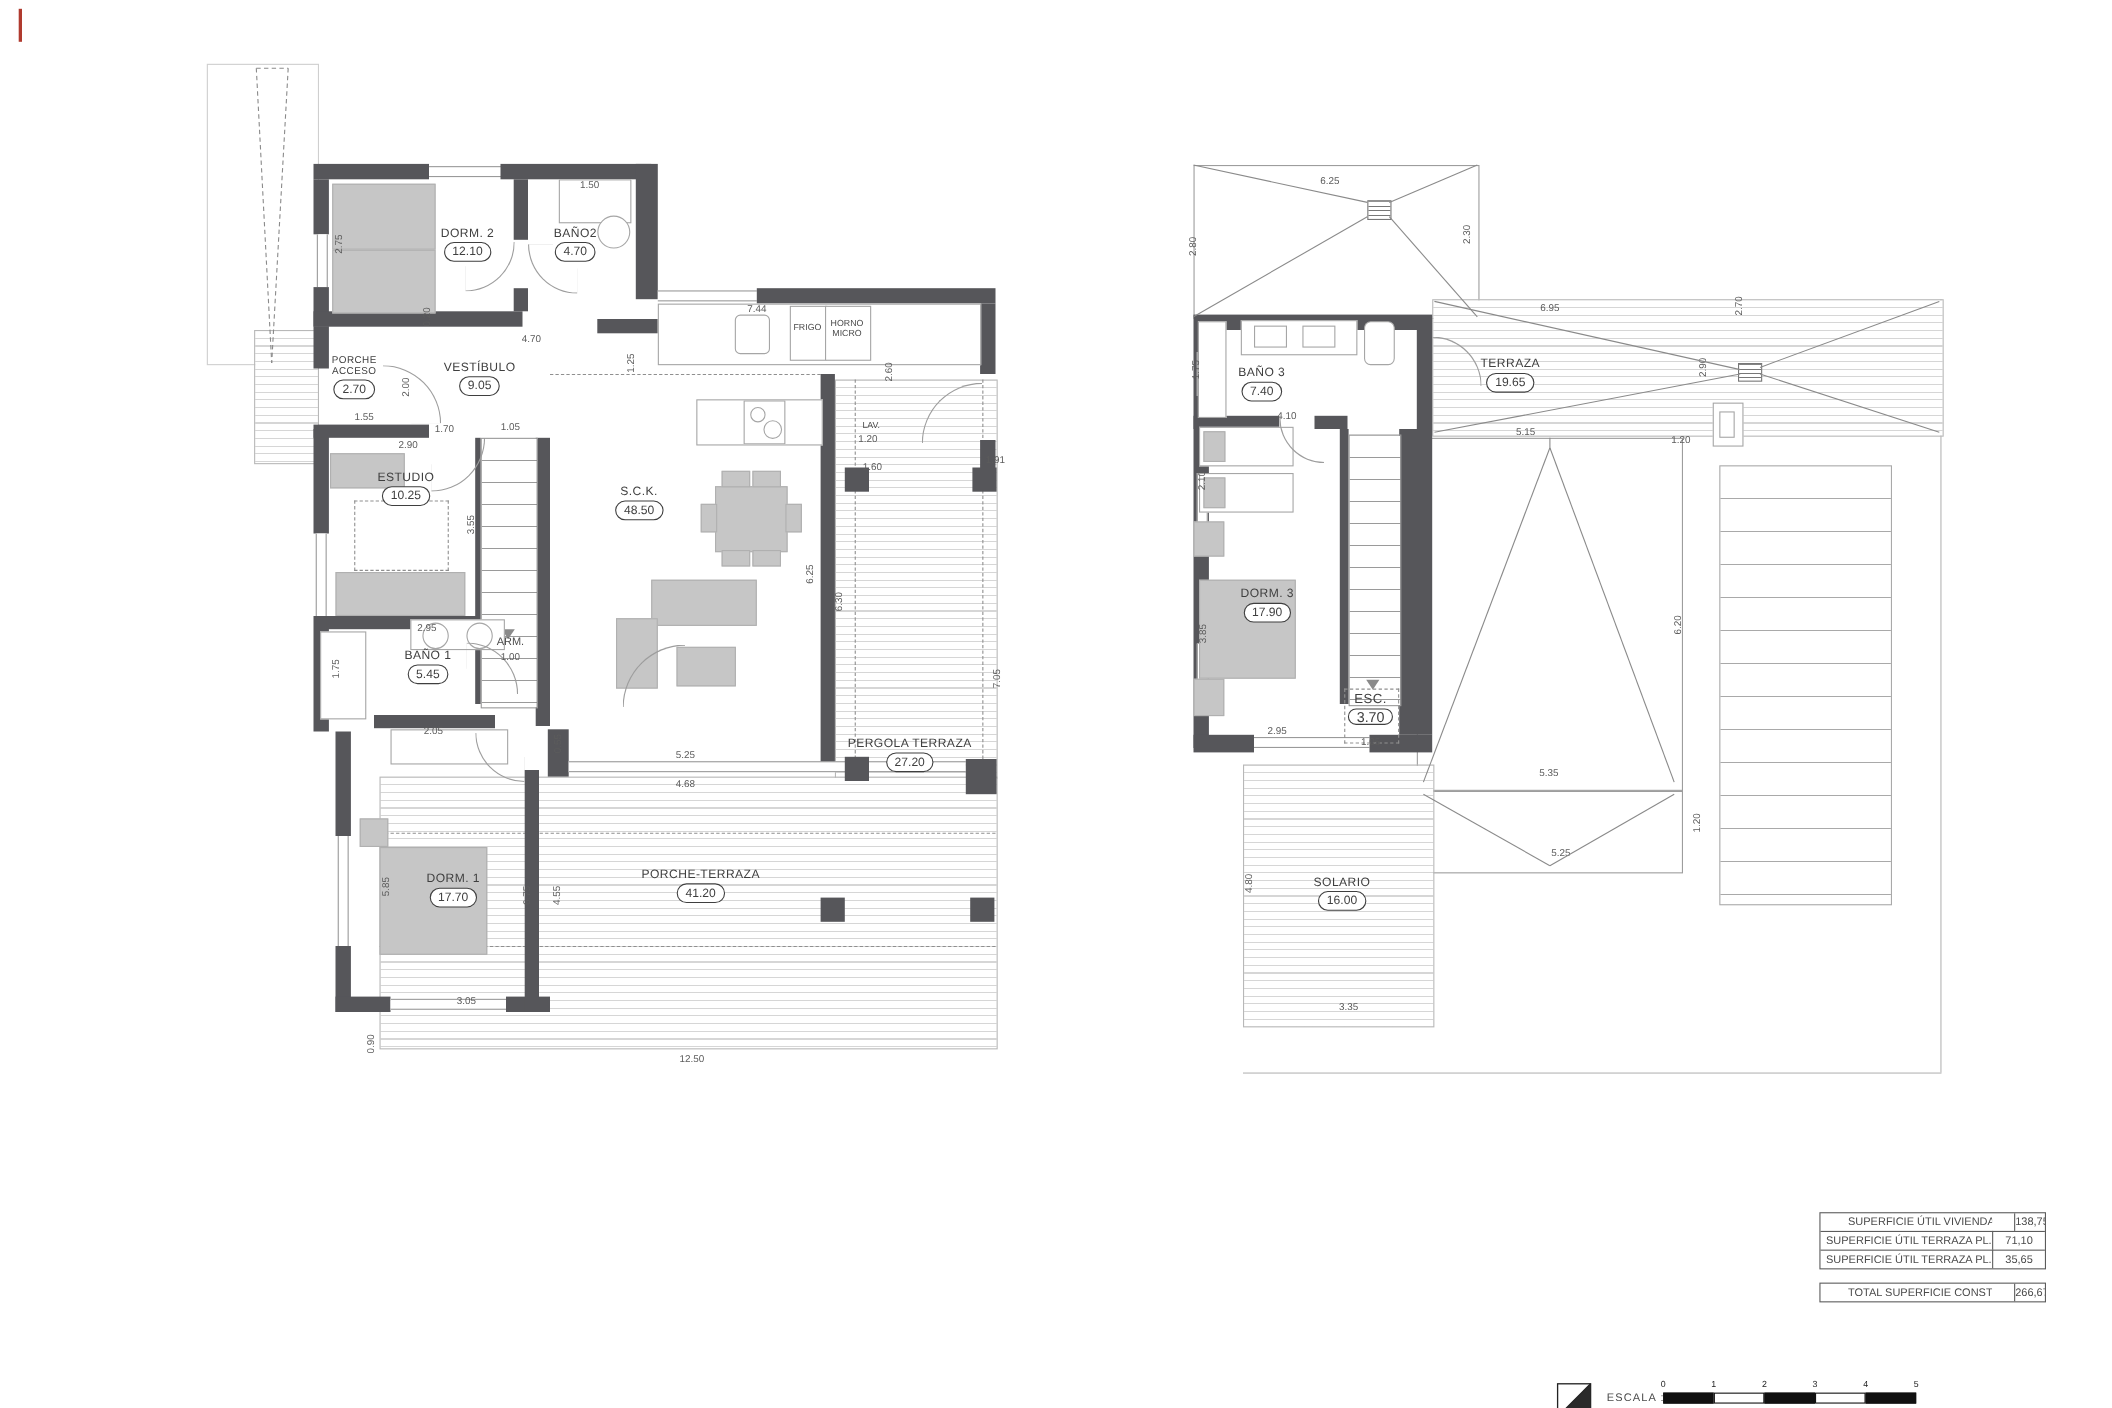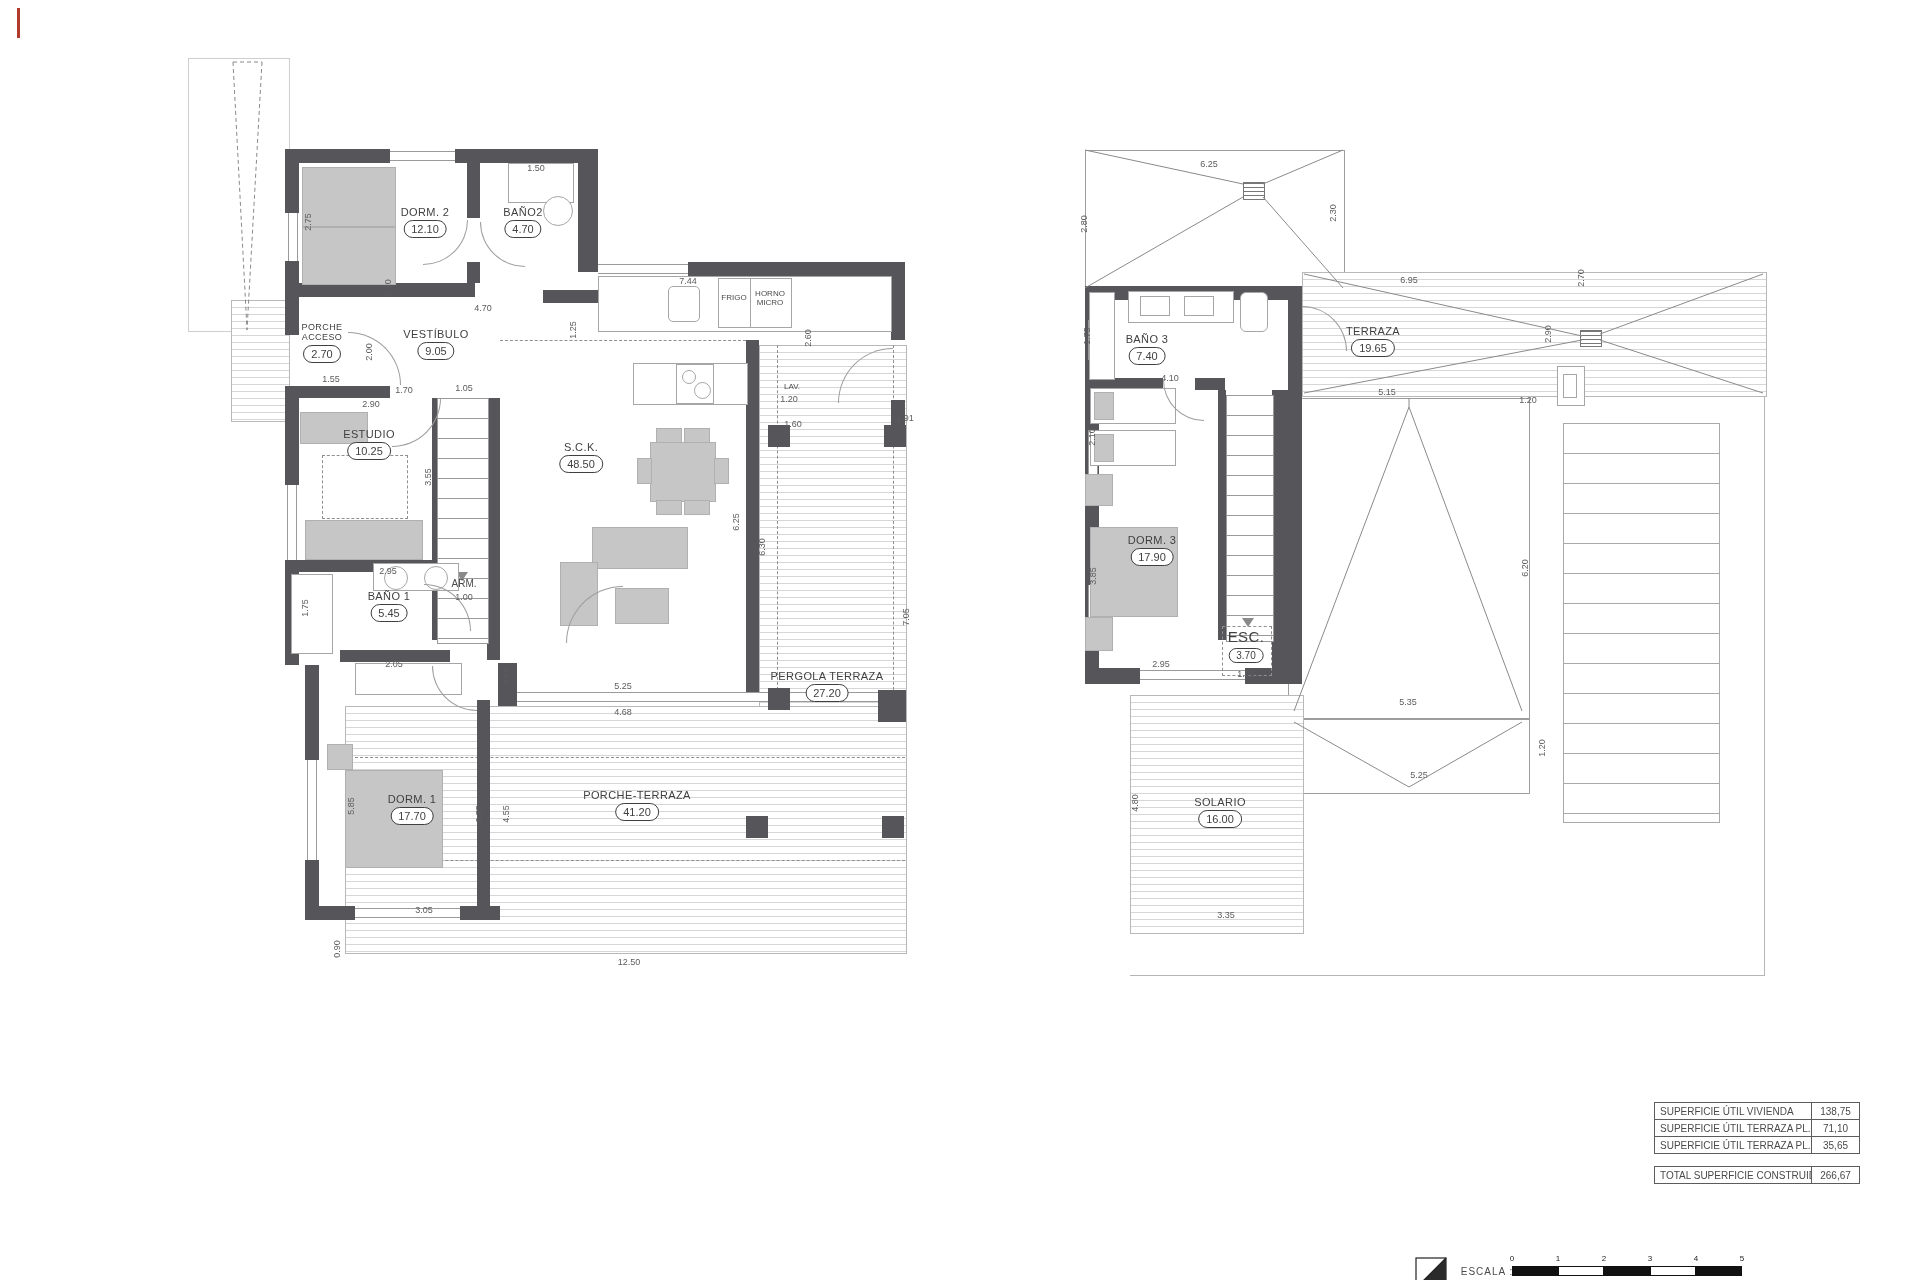--- a/index.html
+++ b/index.html
@@ -32,21 +32,21 @@
   .room .nm{font-size:11px;letter-spacing:.4px;white-space:nowrap;color:#3f3f3f;}
   .room .nm.wrap{white-space:normal;width:66px;line-height:1.15;}
   .room .ar{display:inline-block;border:1.4px solid #3f3f3f;border-radius:10px;padding:0 7px;
             font-size:11px;line-height:16px;margin-top:2px;background:#fff;}
   .fx{position:absolute;font-size:8px;color:#4a4a4a;transform:translateX(-50%);text-align:center;line-height:1.1;white-space:pre-line;}
   .fxl{position:absolute;font-size:10px;color:#4a4a4a;transform:translateX(-50%);}
   svg.lines{position:absolute;left:0;top:0;pointer-events:none;}
   .tbl{position:absolute;border:1px solid #5c5c5c;display:grid;grid-template-columns:156px 48px;font-size:10px;color:#4a4a4a;background:#fff;}
   .tbl .c{border-top:1px solid #5c5c5c;padding:3px 0 2px 5px;white-space:nowrap;overflow:hidden;}
   .tbl .v{border-left:1px solid #5c5c5c;text-align:center;padding-left:0;}
-  .tbl .r0{border-top:none;}
+  .tbl .r0{border-top:none;margin-left:20px;}
   .sctick{position:absolute;font-size:8px;color:#222;transform:translateX(-50%);}
   .scseg{position:absolute;height:8px;border:1px solid #111;}
   .redmark{position:absolute;background:#b03a2e;}
 </style>
 </head>
 <body>
 
 <div class="sheet">
   <div class="redmark" style="left:17px;top:8px;width:3px;height:30px"></div>
 
@@ -253,21 +253,21 @@
     <div class="fur" style="left:1090px;top:527px;width:86px;height:88px"></div>
     <div class="fur" style="left:1085px;top:474px;width:26px;height:30px"></div>
     <div class="fur" style="left:1085px;top:617px;width:26px;height:32px"></div>
 
     <div class="arc bl" style="left:1163px;top:380px;width:40px;height:40px"></div>
     <div class="arc tr" style="left:1302px;top:306px;width:44px;height:44px"></div>
 
     <div class="room" style="left:1147px;top:333px"><div class="nm">BAÑO 3</div><div class="ar">7.40</div></div>
     <div class="room" style="left:1373px;top:325px"><div class="nm">TERRAZA</div><div class="ar">19.65</div></div>
     <div class="room" style="left:1152px;top:534px"><div class="nm">DORM. 3</div><div class="ar">17.90</div></div>
-    <div class="room" style="left:1246px;top:628px"><div class="nm" style="font-size:15px">ESC.</div><div class="ar" style="font-size:10px;line-height:13px">3.70</div></div>
+    <div class="room" style="left:1246px;top:628px"><div class="nm" style="font-size:12px">ESC.</div><div class="ar" style="font-size:13px;line-height:13px">3.70</div></div>
     <div class="room" style="left:1220px;top:796px"><div class="nm">SOLARIO</div><div class="ar">16.00</div></div>
 
     <span class="dim" style="left:1209px;top:164px">6.25</span>
     <span class="dim v" style="left:1084px;top:224px">2.80</span>
     <span class="dim v" style="left:1333px;top:213px">2.30</span>
     <span class="dim" style="left:1409px;top:280px">6.95</span>
     <span class="dim v" style="left:1548px;top:334px">2.90</span>
     <span class="dim v" style="left:1581px;top:278px">2.70</span>
     <span class="dim" style="left:1387px;top:392px">5.15</span>
     <span class="dim" style="left:1528px;top:400px">1.20</span>

